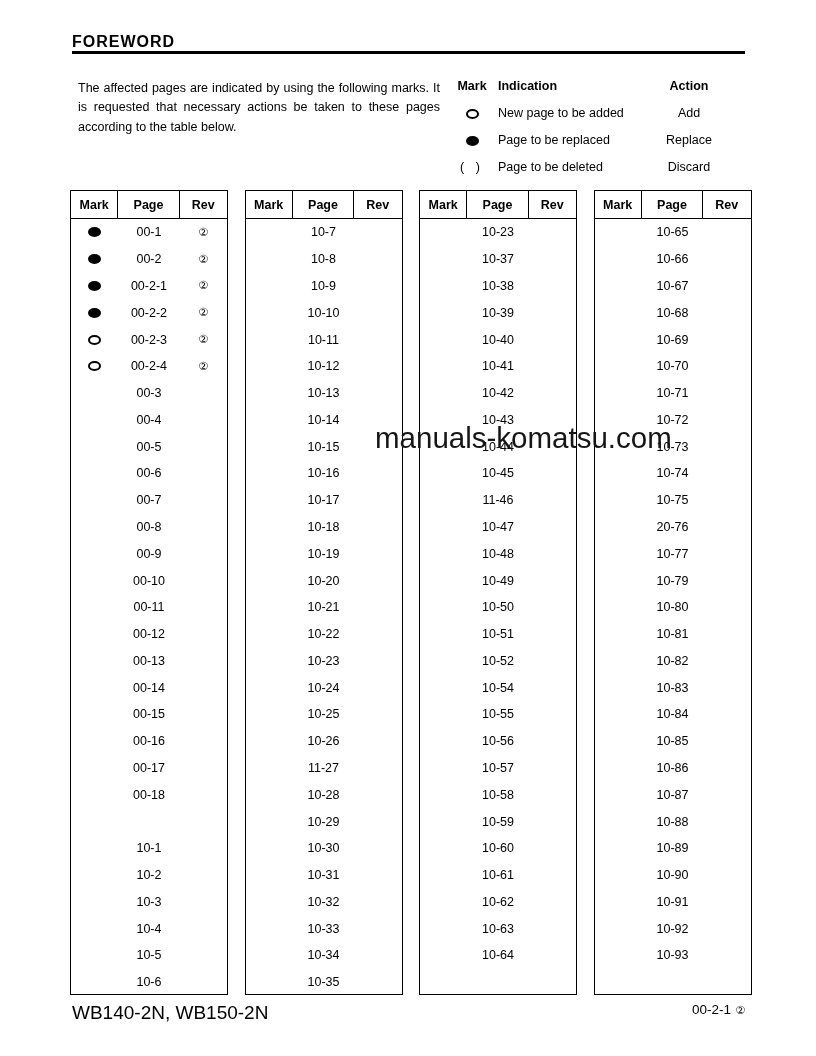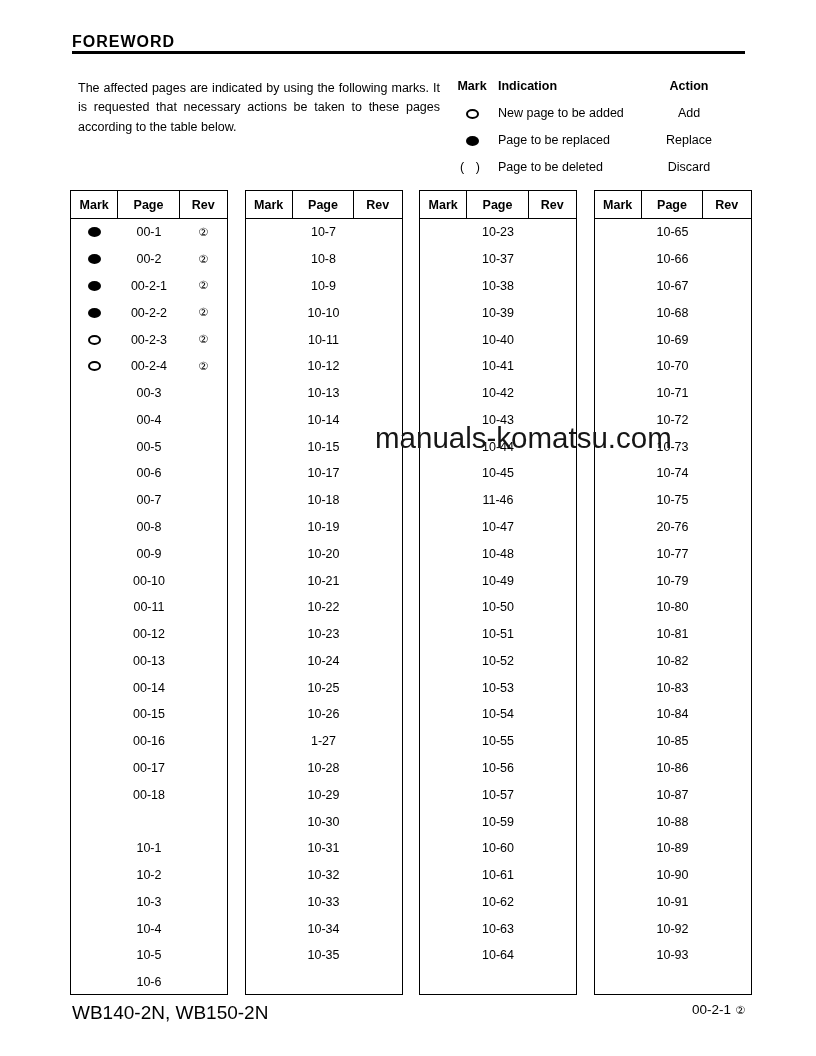--- a/index.html
+++ b/index.html
@@ -345,20 +345,25 @@
           <div class="td td-page">10-14</div>
           <div class="td td-rev"></div>
         </div>
         <div class="prow">
           <div class="td td-mark"></div>
           <div class="td td-page">10-15</div>
           <div class="td td-rev"></div>
         </div>
         <div class="prow">
           <div class="td td-mark"></div>
+          <div class="td td-page">10-16</div>
+          <div class="td td-rev"></div>
+        </div>
+        <div class="prow">
+          <div class="td td-mark"></div>
           <div class="td td-page">10-17</div>
           <div class="td td-rev"></div>
         </div>
         <div class="prow">
           <div class="td td-mark"></div>
           <div class="td td-page">10-18</div>
           <div class="td td-rev"></div>
         </div>
         <div class="prow">
           <div class="td td-mark"></div>
@@ -395,21 +400,21 @@
           <div class="td td-page">10-25</div>
           <div class="td td-rev"></div>
         </div>
         <div class="prow">
           <div class="td td-mark"></div>
           <div class="td td-page">10-26</div>
           <div class="td td-rev"></div>
         </div>
         <div class="prow">
           <div class="td td-mark"></div>
-          <div class="td td-page">1-27</div>
+          <div class="td td-page">11-27</div>
           <div class="td td-rev"></div>
         </div>
         <div class="prow">
           <div class="td td-mark"></div>
           <div class="td td-page">10-28</div>
           <div class="td td-rev"></div>
         </div>
         <div class="prow">
           <div class="td td-mark"></div>
           <div class="td td-page">10-29</div>
@@ -534,41 +539,41 @@
           <div class="td td-page">10-51</div>
           <div class="td td-rev"></div>
         </div>
         <div class="prow">
           <div class="td td-mark"></div>
           <div class="td td-page">10-52</div>
           <div class="td td-rev"></div>
         </div>
         <div class="prow">
           <div class="td td-mark"></div>
-          <div class="td td-page">10-53</div>
-          <div class="td td-rev"></div>
-        </div>
-        <div class="prow">
-          <div class="td td-mark"></div>
           <div class="td td-page">10-54</div>
           <div class="td td-rev"></div>
         </div>
         <div class="prow">
           <div class="td td-mark"></div>
           <div class="td td-page">10-55</div>
           <div class="td td-rev"></div>
         </div>
         <div class="prow">
           <div class="td td-mark"></div>
           <div class="td td-page">10-56</div>
           <div class="td td-rev"></div>
         </div>
         <div class="prow">
           <div class="td td-mark"></div>
           <div class="td td-page">10-57</div>
+          <div class="td td-rev"></div>
+        </div>
+        <div class="prow">
+          <div class="td td-mark"></div>
+          <div class="td td-page">10-58</div>
           <div class="td td-rev"></div>
         </div>
         <div class="prow">
           <div class="td td-mark"></div>
           <div class="td td-page">10-59</div>
           <div class="td td-rev"></div>
         </div>
         <div class="prow">
           <div class="td td-mark"></div>
           <div class="td td-page">10-60</div>

